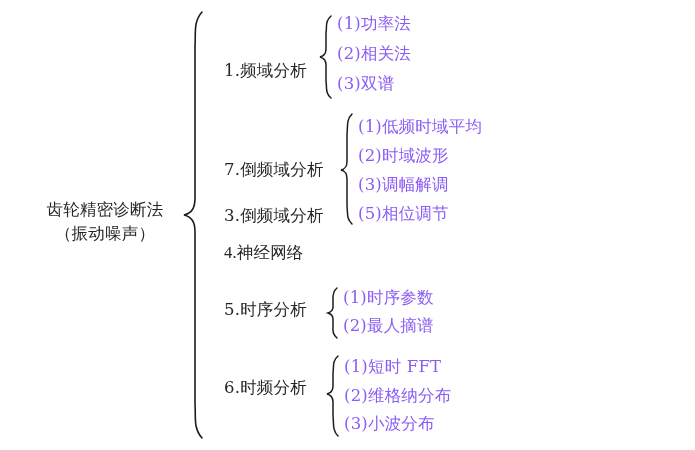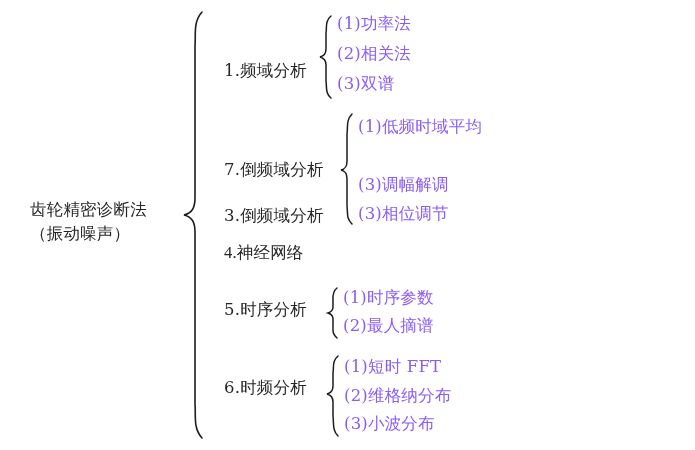--- a/index.html
+++ b/index.html
@@ -32,20 +32,21 @@
   .node-text {
     position: absolute;
     white-space: nowrap;
     font-size: 16.5px;
     line-height: 1.25;
     color: #262626;
     letter-spacing: 0.2px;
   }
   .root-label {
     position: absolute;
+    text-align: center;
     white-space: nowrap;
     font-size: 16.5px;
     line-height: 1.45;
     color: #262626;
     letter-spacing: 0.2px;
   }
   .root-label .line2 {
     display: block;
   }
   .leaf-text {
@@ -121,22 +122,23 @@
 
   <div class="node-text lvl2" style="left: 224px; top: 300px;">5.时序分析</div>
 
   <div class="node-text lvl2" style="left: 224px; top: 378px;">6.时频分析</div>
 
   <div class="leaf-text" style="left: 337px; top: 14px;">(1)功率法</div>
   <div class="leaf-text" style="left: 337px; top: 44px;">(2)相关法</div>
   <div class="leaf-text" style="left: 337px; top: 74px;">(3)双谱</div>
 
   <div class="leaf-text" style="left: 358px; top: 117px;">(1)低频时域平均</div>
+  <div class="leaf-text" style="left: 358px; top: 146px;">(2)时域波形</div>
   <div class="leaf-text" style="left: 358px; top: 175px;">(3)调幅解调</div>
-  <div class="leaf-text" style="left: 358px; top: 204px;">(3)相位调节</div>
+  <div class="leaf-text" style="left: 358px; top: 204px;">(5)相位调节</div>
 
   <div class="leaf-text" style="left: 343px; top: 288px;">(1)时序参数</div>
   <div class="leaf-text" style="left: 343px; top: 316px;">(2)最人摘谱</div>
 
   <div class="leaf-text" style="left: 344px; top: 357px; text-align: right;">(1)短时 FFT</div>
   <div class="leaf-text" style="left: 344px; top: 386px;">(2)维格纳分布</div>
   <div class="leaf-text" style="left: 344px; top: 414px;">(3)小波分布</div>
 
 </div>
 

